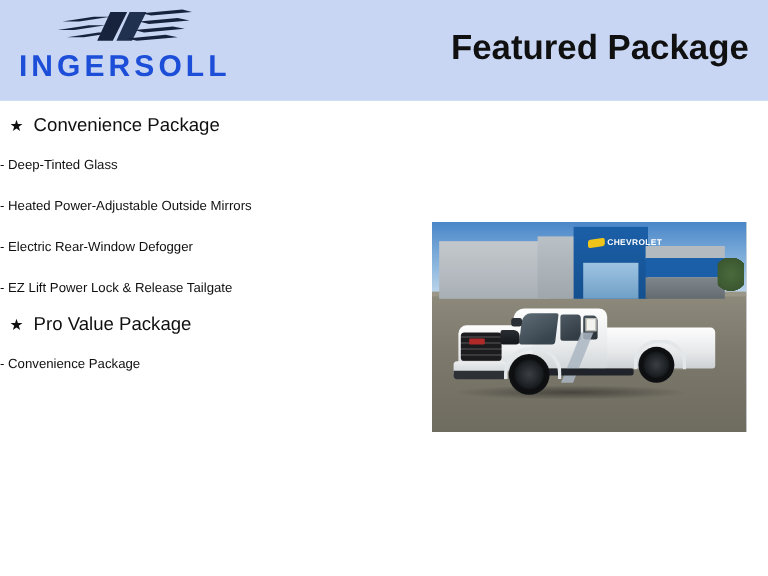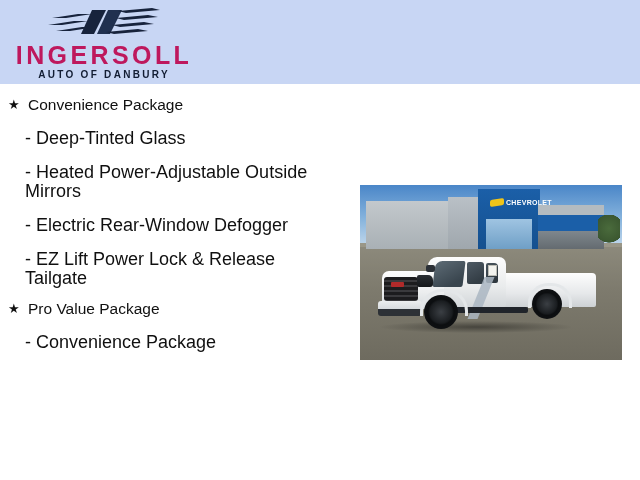--- a/index.html
+++ b/index.html
@@ -46,21 +46,21 @@
 
   .brand-name {
     position: absolute;
     left: 0px;
     top: 41px;
     width: 208px;
     text-align: center;
     font-size: 25px;
     font-weight: bold;
     letter-spacing: 3.4px;
-    color: #be185d;
+    color: #1d4ed8;
     line-height: 1;
     white-space: nowrap;
   }
 
   .brand-sub {
     position: absolute;
     left: 0px;
     top: 68px;
     width: 208px;
     text-align: center;
@@ -108,23 +108,22 @@
   .pkg-head .star {
     position: absolute;
     left: 8px;
     top: 0px;
     font-size: 13px;
     line-height: 19px;
     color: #101010;
   }
 
   .pkg-item {
-    padding-left: 25px;
     text-indent: -0px;
-    font-size: 18px;
+    font-size: 11px;
     line-height: 19px;
     color: #101010;
     margin-top: 15px;
     width: 312px;
     box-sizing: border-box;
   }
 
   
   .photo-frame {
     position: absolute;
@@ -352,23 +351,23 @@
           <path d="M70 7 L104 4 L112 6 L78 9 Z"></path>
           <path d="M68 14 L100 11 L110 13 L76 16 Z"></path>
           <path d="M64 21 L96 18 L106 20 L72 23 Z"></path>
           <path d="M58 28 L90 25 L100 27 L66 30 Z"></path>
         </g>
       </svg>
     </div>
 
     <div class="brand-name">INGERSOLL</div>
 
-    <div class="brand-sub">AUTO OF DANBURY</div>
   </div>
 
+  <div class="header-title">Featured Package</div>
 </div>
 
 <div class="content">
 
   <div class="pkg-group">
     <div class="pkg-head">
       <span class="star">★</span>
       <span>Convenience Package</span>
     </div>
     <div class="pkg-item">- Deep-Tinted Glass</div>

